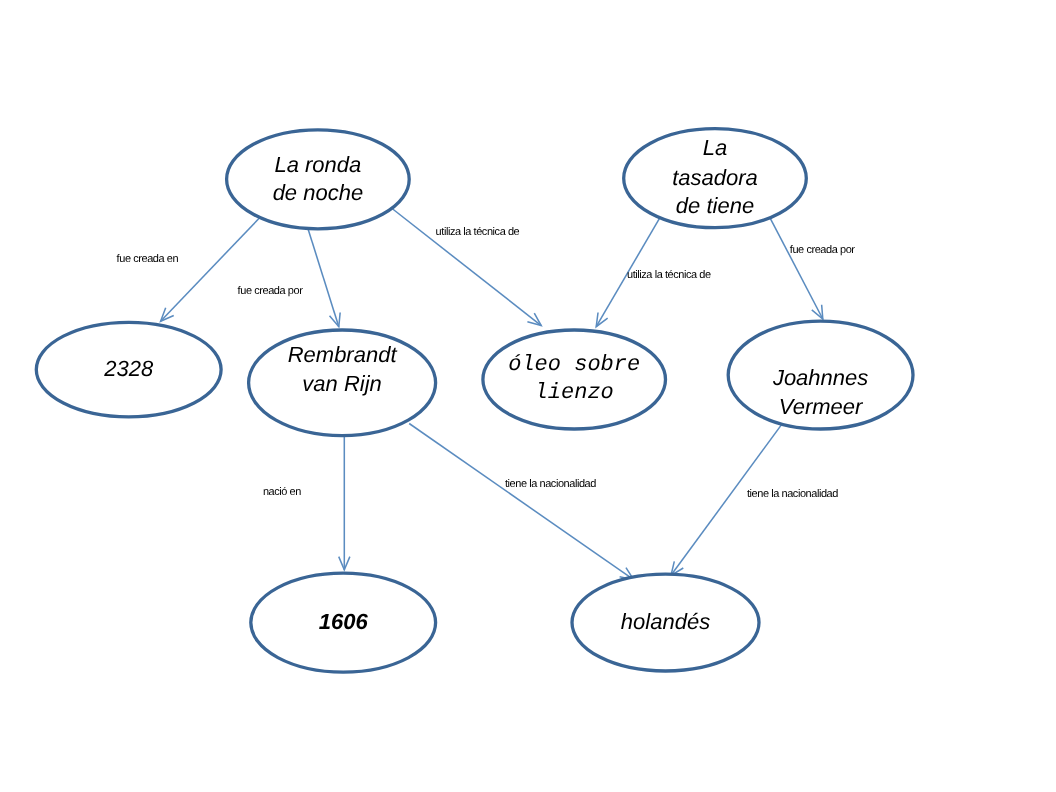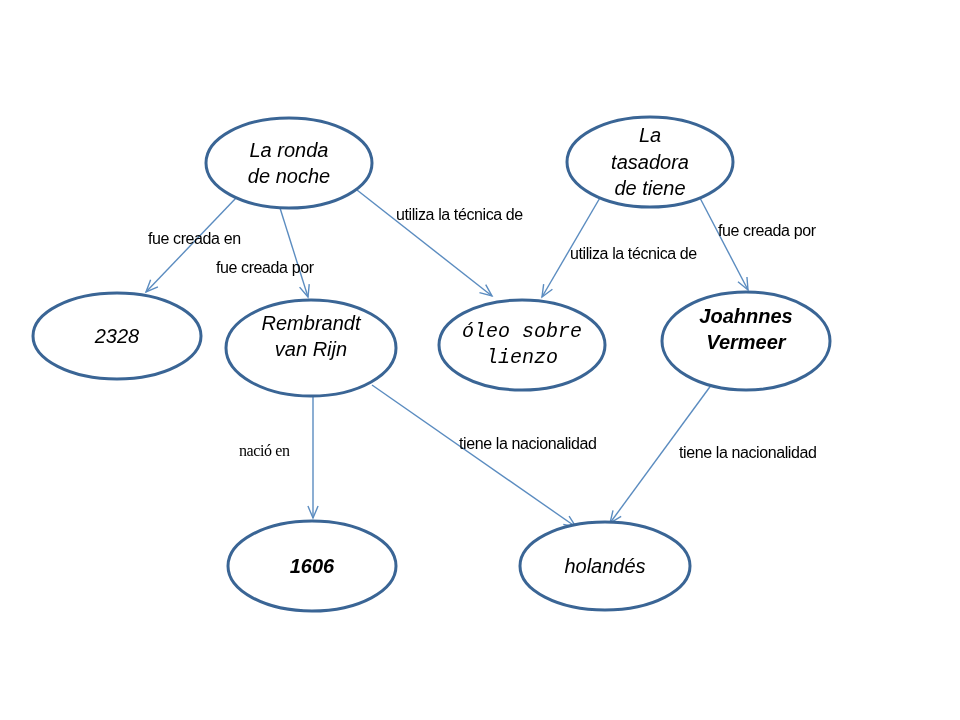--- a/index.html
+++ b/index.html
@@ -32,21 +32,21 @@
     font-style: italic;
     font-size: 20px;
     line-height: 1.32;
     color: #000000;
     white-space: pre-line;
     pointer-events: none;
   }
   .edge-label {
     position: absolute;
     font-family: "Liberation Sans", sans-serif;
-    font-size: 16px;
+    font-size: 10px;
     letter-spacing: -0.4px;
     color: #000000;
     white-space: nowrap;
   }
 </style>
 </head>
 <body>
 
 <div id="canvas">
 
@@ -101,29 +101,29 @@
       <div class="node-label" style="left: 206px; top: 118px; width: 166px; height: 90px;">La ronda
 de noche</div>
       <div class="node-label" style="left: 567px; top: 117px; width: 166px; height: 90px;">La
 tasadora
 de tiene</div>
       <div class="node-label" style="left: 33px; top: 293px; width: 168px; height: 86px;">2328</div>
       <div class="node-label" style="left: 226px; top: 288px; width: 170px; height: 96px;">Rembrandt
 van Rijn</div>
       <div class="node-label" style="left: 439px; top: 300px; width: 166px; height: 90px; font-family: Liberation Mono, monospace;">óleo sobre
 lienzo</div>
-      <div class="node-label" style="left: 662px; top: 280px; width: 168px; height: 98px; font-weight: bold;">Joahnnes
+      <div class="node-label" style="left: 662px; top: 308px; width: 168px; height: 98px;">Joahnnes
 Vermeer</div>
       <div class="node-label" style="left: 228px; top: 521px; width: 168px; height: 90px; font-weight: bold;">1606</div>
       <div class="node-label" style="left: 520px; top: 522px; width: 170px; height: 88px;">holandés</div>
     </div>
   <div id="edge-labels">
-      <div class="edge-label" style="left: 106px; top: 230px; margin-left: 42px;">fue creada en</div>
+      <div class="edge-label" style="left: 106px; top: 230px;">fue creada en</div>
       <div class="edge-label" style="left: 216px; top: 259px;">fue creada por</div>
       <div class="edge-label" style="left: 396px; top: 206px;">utiliza la técnica de</div>
       <div class="edge-label" style="left: 570px; top: 245px;">utiliza la técnica de</div>
       <div class="edge-label" style="left: 718px; top: 222px;">fue creada por</div>
-      <div class="edge-label" style="left: 239px; top: 442px; font-family: Liberation Serif, serif;">nació en</div>
+      <div class="edge-label" style="left: 239px; top: 442px;">nació en</div>
       <div class="edge-label" style="left: 459px; top: 435px;">tiene la nacionalidad</div>
       <div class="edge-label" style="left: 679px; top: 444px;">tiene la nacionalidad</div>
     </div>
 
 </div>
 
 </body></html>

